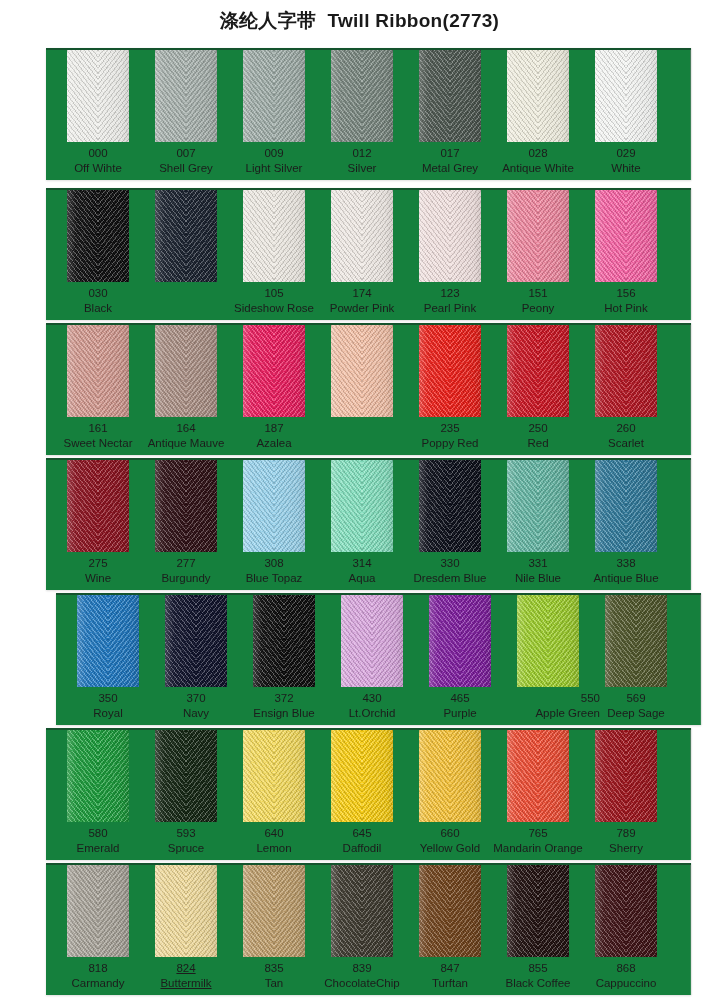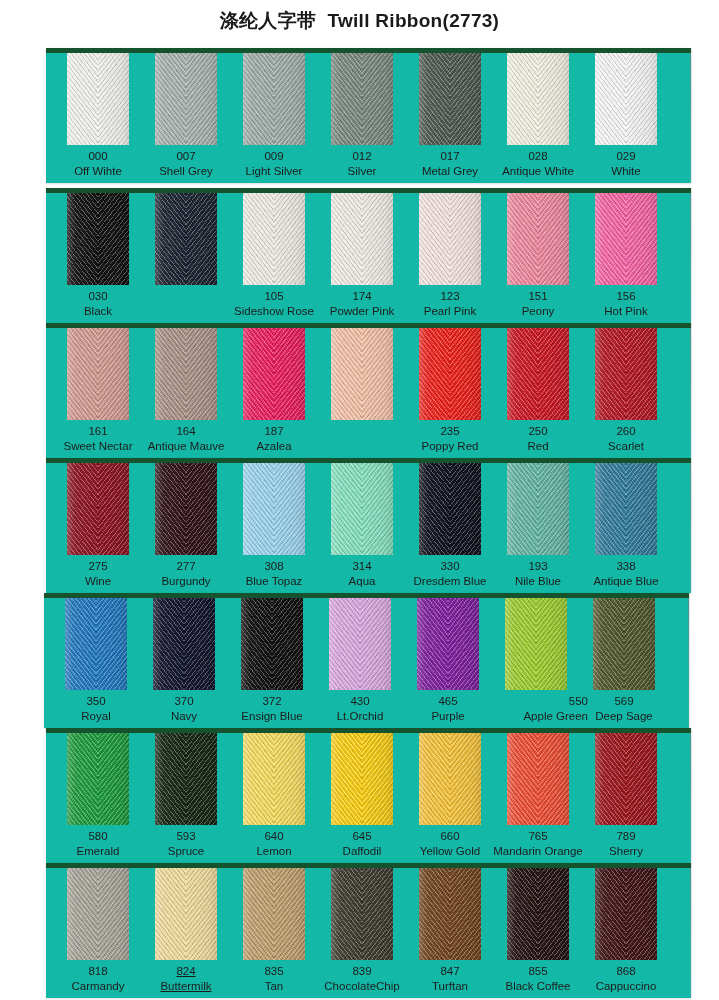--- a/index.html
+++ b/index.html
@@ -17,22 +17,22 @@
     font-weight:700;
     color:#1a1a1a;
     letter-spacing:0.3px;
     white-space:pre;
   }
   .swatch-card{
     position:absolute;
     left:46px;
     width:645px;
     height:130px;
-    background:#14b8a6;
-    border-top:5px solid #14532d;
+    background:#15803d;
+    border-top:2px solid #14532d;
     box-shadow:0 1px 2px rgba(0,0,0,0.13), 1px 0 1px rgba(0,0,0,0.06);
   }
   .swatch-card::after{
     content:"";
     position:absolute;
     right:0;top:0;bottom:0;width:1px;
     background:linear-gradient(to bottom,rgba(120,120,120,.55),rgba(190,190,190,.15));
   }
   .ribbon-strip{
     position:absolute;
@@ -352,35 +352,35 @@
         <span class="code">330</span>
         <span class="name">Dresdem Blue</span>
       </div>
       <div class="ribbon-strip" style="left: 461px; width: 62px; height: 92px;">
         <div class="ribbon-fill" style="background: rgb(99, 181, 163);">
           <div class="weave left"></div>
           <div class="weave right"></div>
         </div>
       </div>
       <div class="label" style="left: 440px;">
-        <span class="code">193</span>
+        <span class="code">331</span>
         <span class="name">Nile Blue</span>
       </div>
       <div class="ribbon-strip" style="left: 549px; width: 62px; height: 92px;">
         <div class="ribbon-fill" style="background: rgb(46, 120, 154);">
           <div class="weave left"></div>
           <div class="weave right"></div>
         </div>
       </div>
       <div class="label" style="left: 528px;">
         <span class="code">338</span>
         <span class="name">Antique Blue</span>
       </div>
     </div>
-    <div class="swatch-card" style="top: 593px; left: 44px; width: 645px; text-decoration: underline;">
+    <div class="swatch-card" style="top: 593px; left: 56px; width: 645px; text-decoration: underline;">
       <div class="ribbon-strip" style="left: 21px; width: 62px; height: 92px;">
         <div class="ribbon-fill" style="background: rgb(28, 118, 192);">
           <div class="weave left"></div>
           <div class="weave right"></div>
         </div>
       </div>
       <div class="label" style="left: 0px;">
         <span class="code">350</span>
         <span class="name">Royal</span>
       </div>

